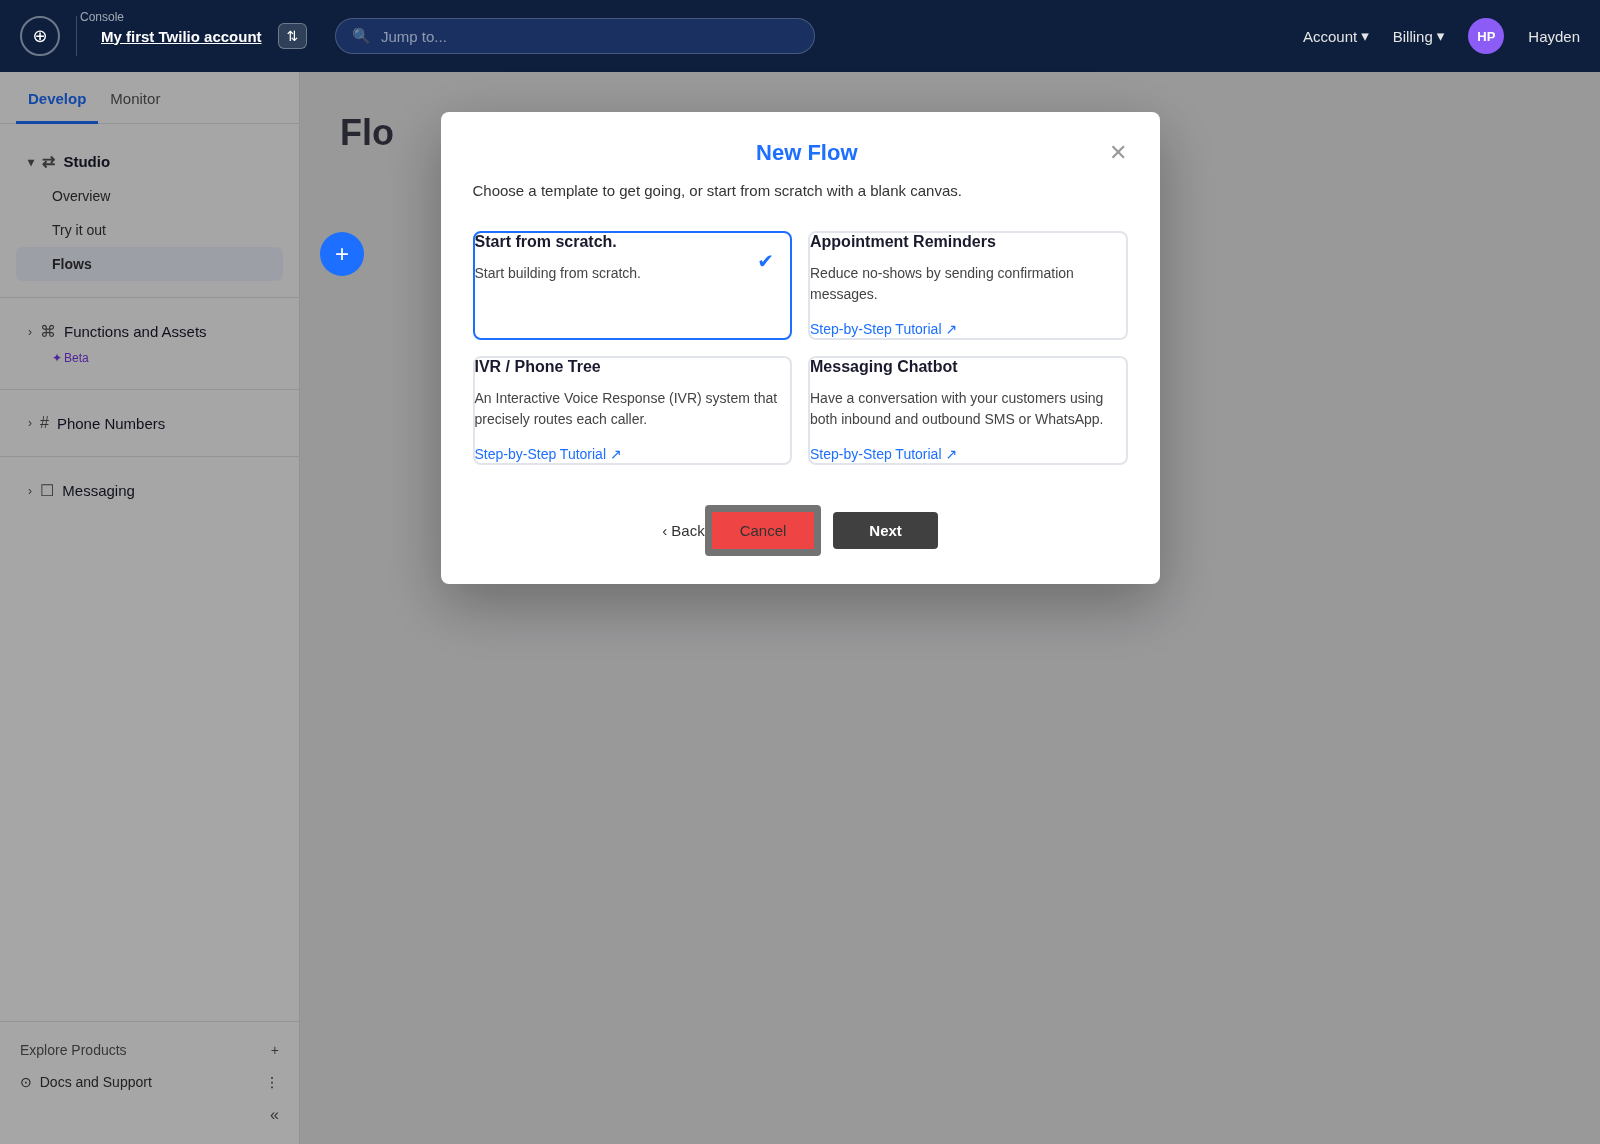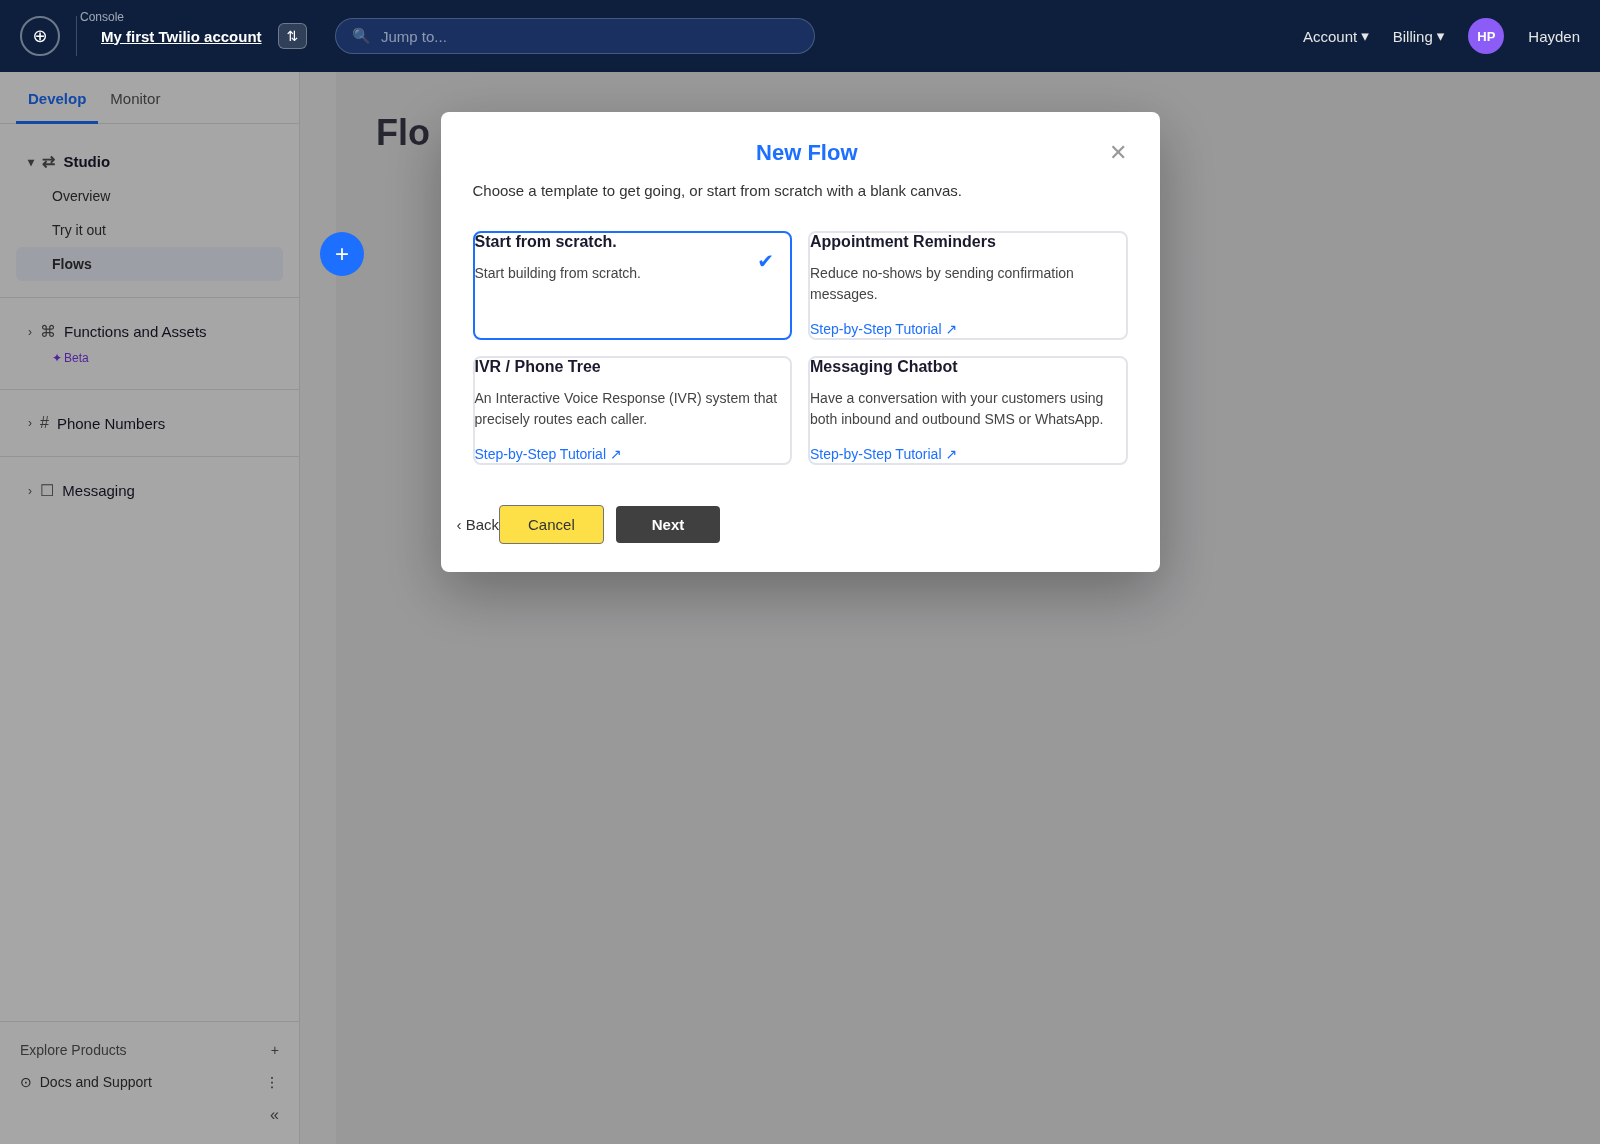--- a/index.html
+++ b/index.html
@@ -84,21 +84,20 @@
       background: #8b5cf6;
       display: flex; align-items: center; justify-content: center;
       color: white; font-size: 13px; font-weight: 700;
     }
 
     
     .layout {
       display: flex;
       height: calc(100vh - 72px);
       position: relative;
-      gap: 36px;
     }
 
     
     .sidebar {
       width: 300px;
       background: white;
       border-right: 1px solid #e1e4ea;
       display: flex;
       flex-direction: column;
       flex-shrink: 0;
@@ -319,38 +318,38 @@
       margin-top: 16px;
       color: #1c6fff;
       font-size: 14px;
       text-decoration: none;
       cursor: pointer;
     }
     .modal-footer {
       padding: 16px 16px 28px;
       display: flex;
       align-items: center;
-      justify-content: flex-start;
+      justify-content: center;
     }
     .back-btn {
       background: none;
       border: none;
       color: #333;
       font-size: 15px;
       cursor: pointer;
       display: flex; align-items: center; gap: 4px;
     }
     .footer-right {
       display: flex;
       gap: 12px;
       align-items: center;
     }
     .cancel-btn {
-      background: #fde047;
-      border: 1px solid #737373;
+      background: #ef4444;
+      border: 7px solid #737373;
       border-radius: 4px;
       padding: 10px 28px;
       font-size: 15px;
       cursor: pointer;
       color: #333;
     }
     .next-btn {
       background: #404040;
       border: none;
       border-radius: 4px;

